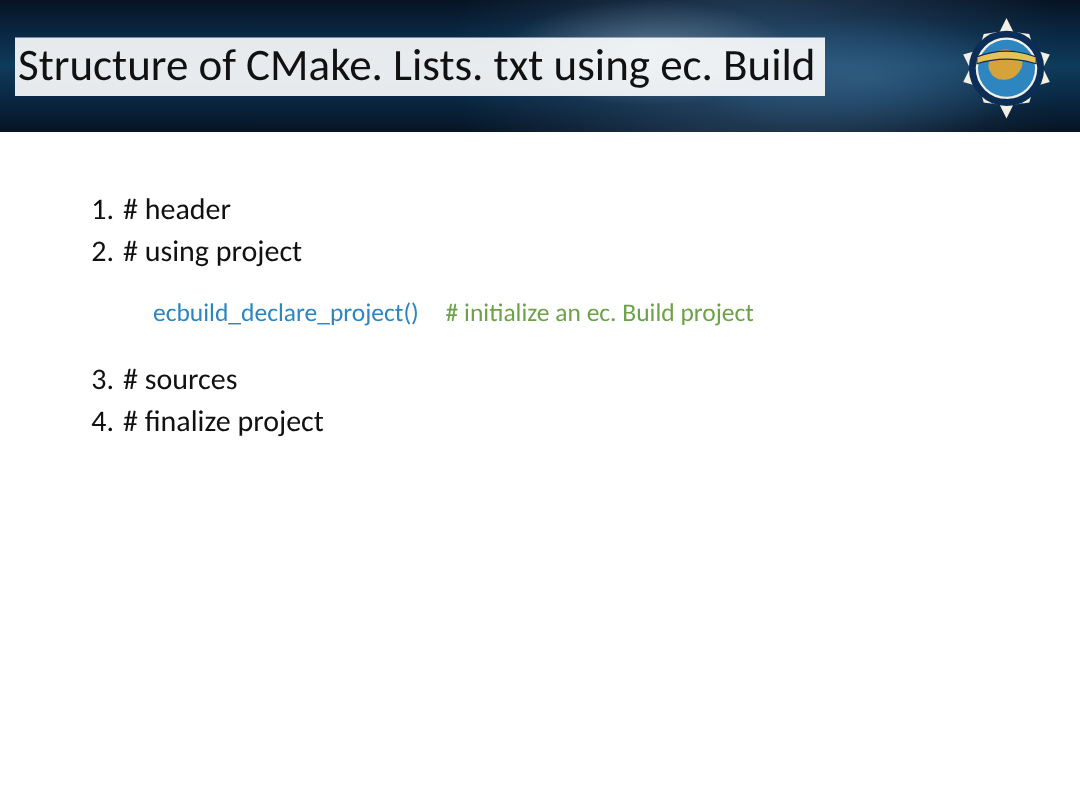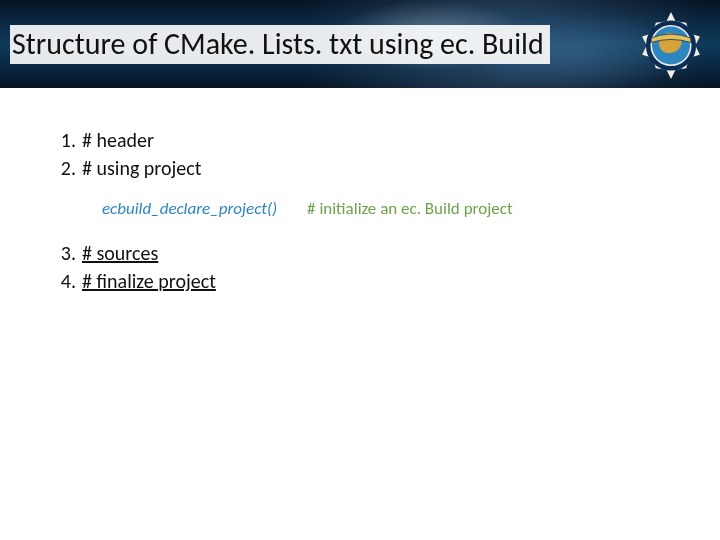--- a/index.html
+++ b/index.html
@@ -44,21 +44,21 @@
   .logo-globe { fill: #2e86c1; }
   .logo-continent { fill: #d6a23a; }
   .logo-sash { fill: #e6c15a; stroke: #0b2d56; stroke-width: 1; }
   .logo-label { font: 8px Arial, sans-serif; fill: #0b2d56; letter-spacing: 1px; }
 
   .content { padding: 36px 46px; background: #fff; }
   ol.items { list-style: none; counter-reset: item; font-size: 20px; color: #111; }
   ol.items > li { counter-increment: item; margin: 4px 0; padding-left: 36px; position: relative; }
   ol.items > li::before { content: counter(item) "."; position: absolute; left: 0; width: 30px; text-align: right; }
   .code-line { margin: 18px 0 22px 56px; font-size: 17px; }
-  .code-fn { font-style: italic; color: #2e86c1; margin-right: 26px; }
+  .code-fn { color: #2e86c1; margin-right: 14px; }
   .code-cmt { color: #6ea24a; margin-top: 46px; }
 </style>
 </head>
 <body>
 
 <div class="slide">
 
   <div class="title-band">
     <span class="title-text">Structure of CMake. Lists. txt using ec. Build</span>
 
@@ -77,19 +77,19 @@
     <ol class="items">
       <li><span># header</span></li>
       <li><span># using project</span></li>
     </ol>
 
     <div class="code-line">
       <span class="code-fn">ecbuild_declare_project()</span>
       <span class="code-cmt"># initialize an ec. Build project</span>
     </div>
 
-    <ol class="items" start="3" style="counter-reset: item 2; text-decoration: underline;">
+    <ol class="items" start="3" style="counter-reset: item 2;">
       <li><span># sources</span></li>
       <li><span># finalize project</span></li>
     </ol>
   </div>
 
 </div>
 
 </body></html>

